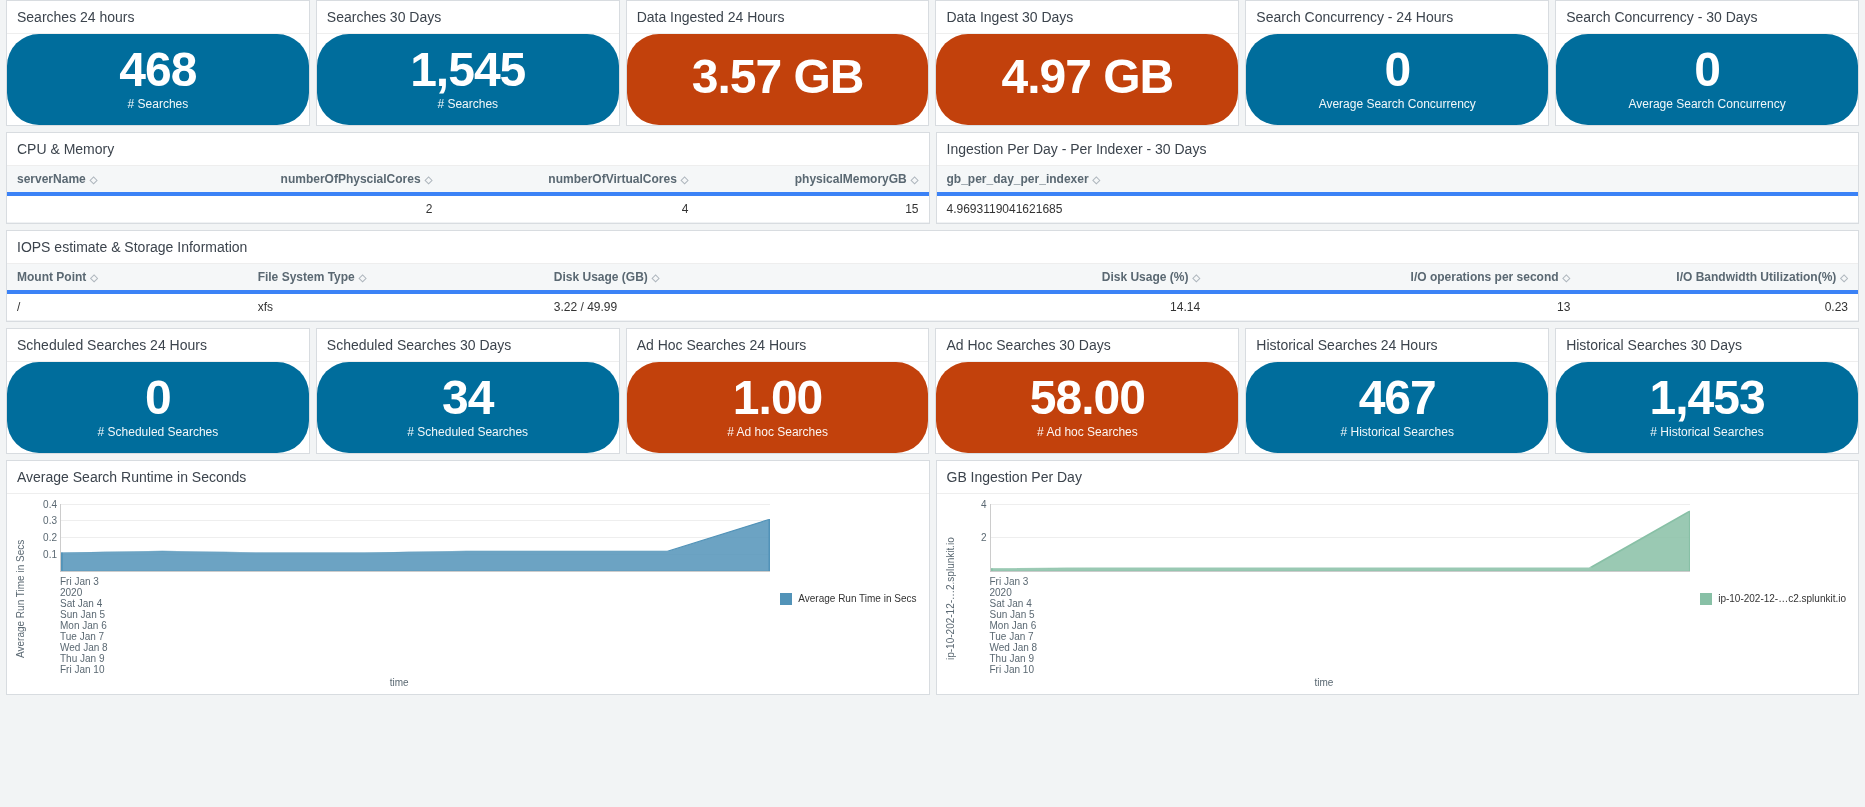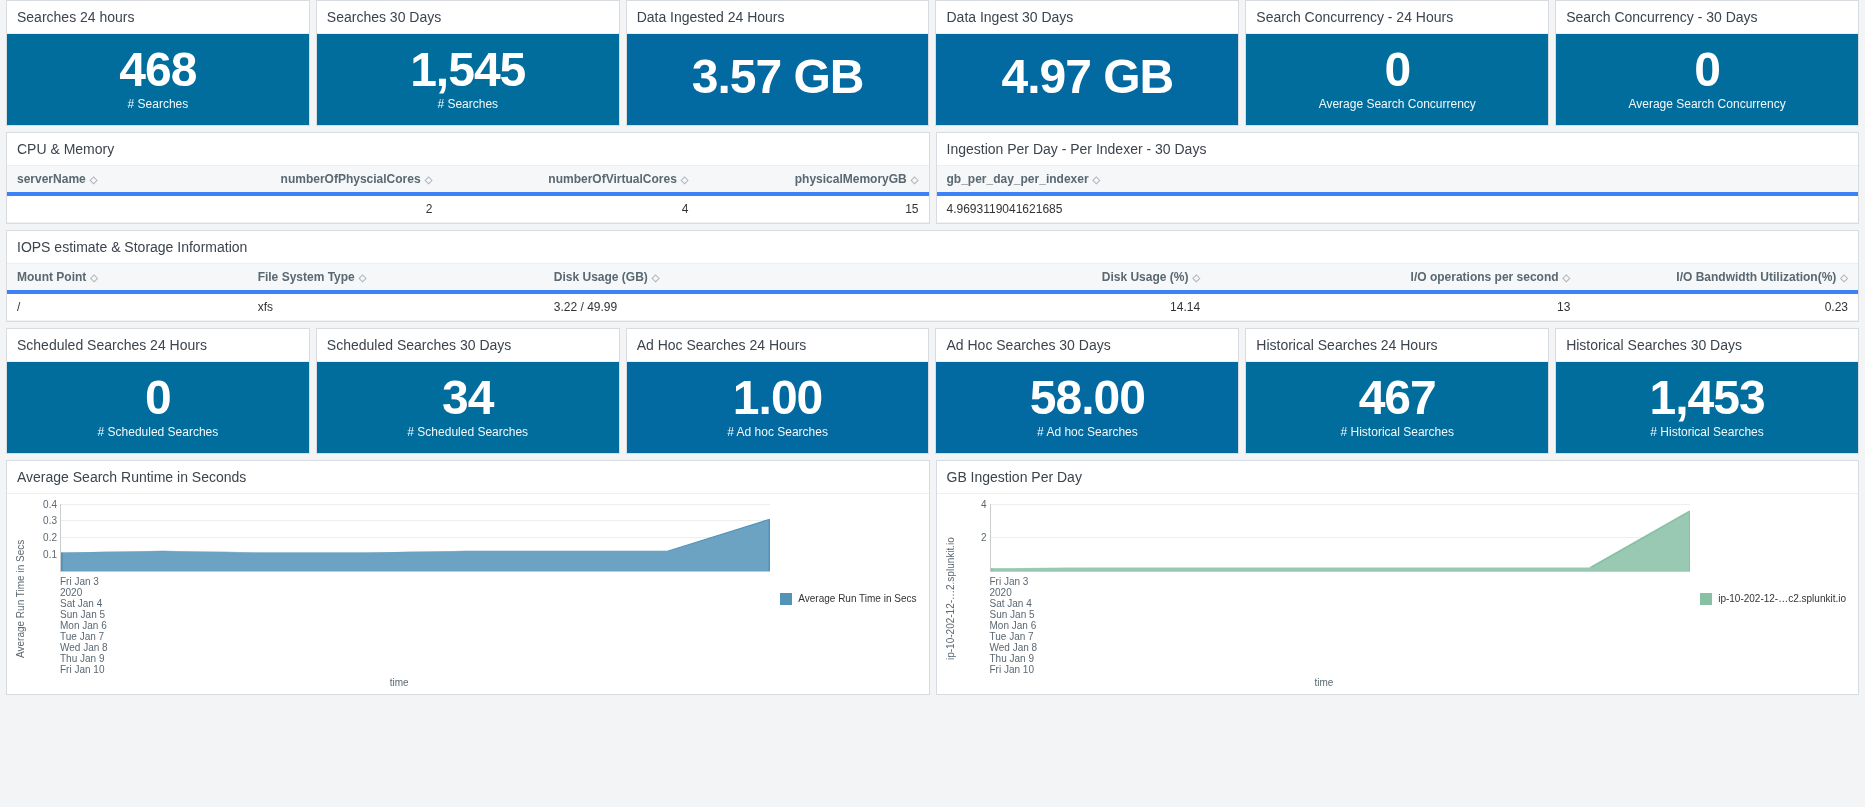--- a/index.html
+++ b/index.html
@@ -26,23 +26,24 @@
     background:#fff;
   }
   .single-value {
     flex: 1;
     display: flex;
     flex-direction: column;
     align-items: center;
     justify-content: center;
     padding: 10px 0 14px 0;
     color: #fff;
+    border-radius: 32px;
   }
   .sv-teal { background: #006d9c; }
-  .sv-gray { background: #0369a1; }
+  .sv-gray { background: #c2410c; }
   .sv-num {
     font-size: 48px;
     font-weight: 700;
     line-height: 1.1;
     letter-spacing: -1px;
   }
   .sv-sub {
     font-size: 12px;
     opacity: 0.95;
   }

